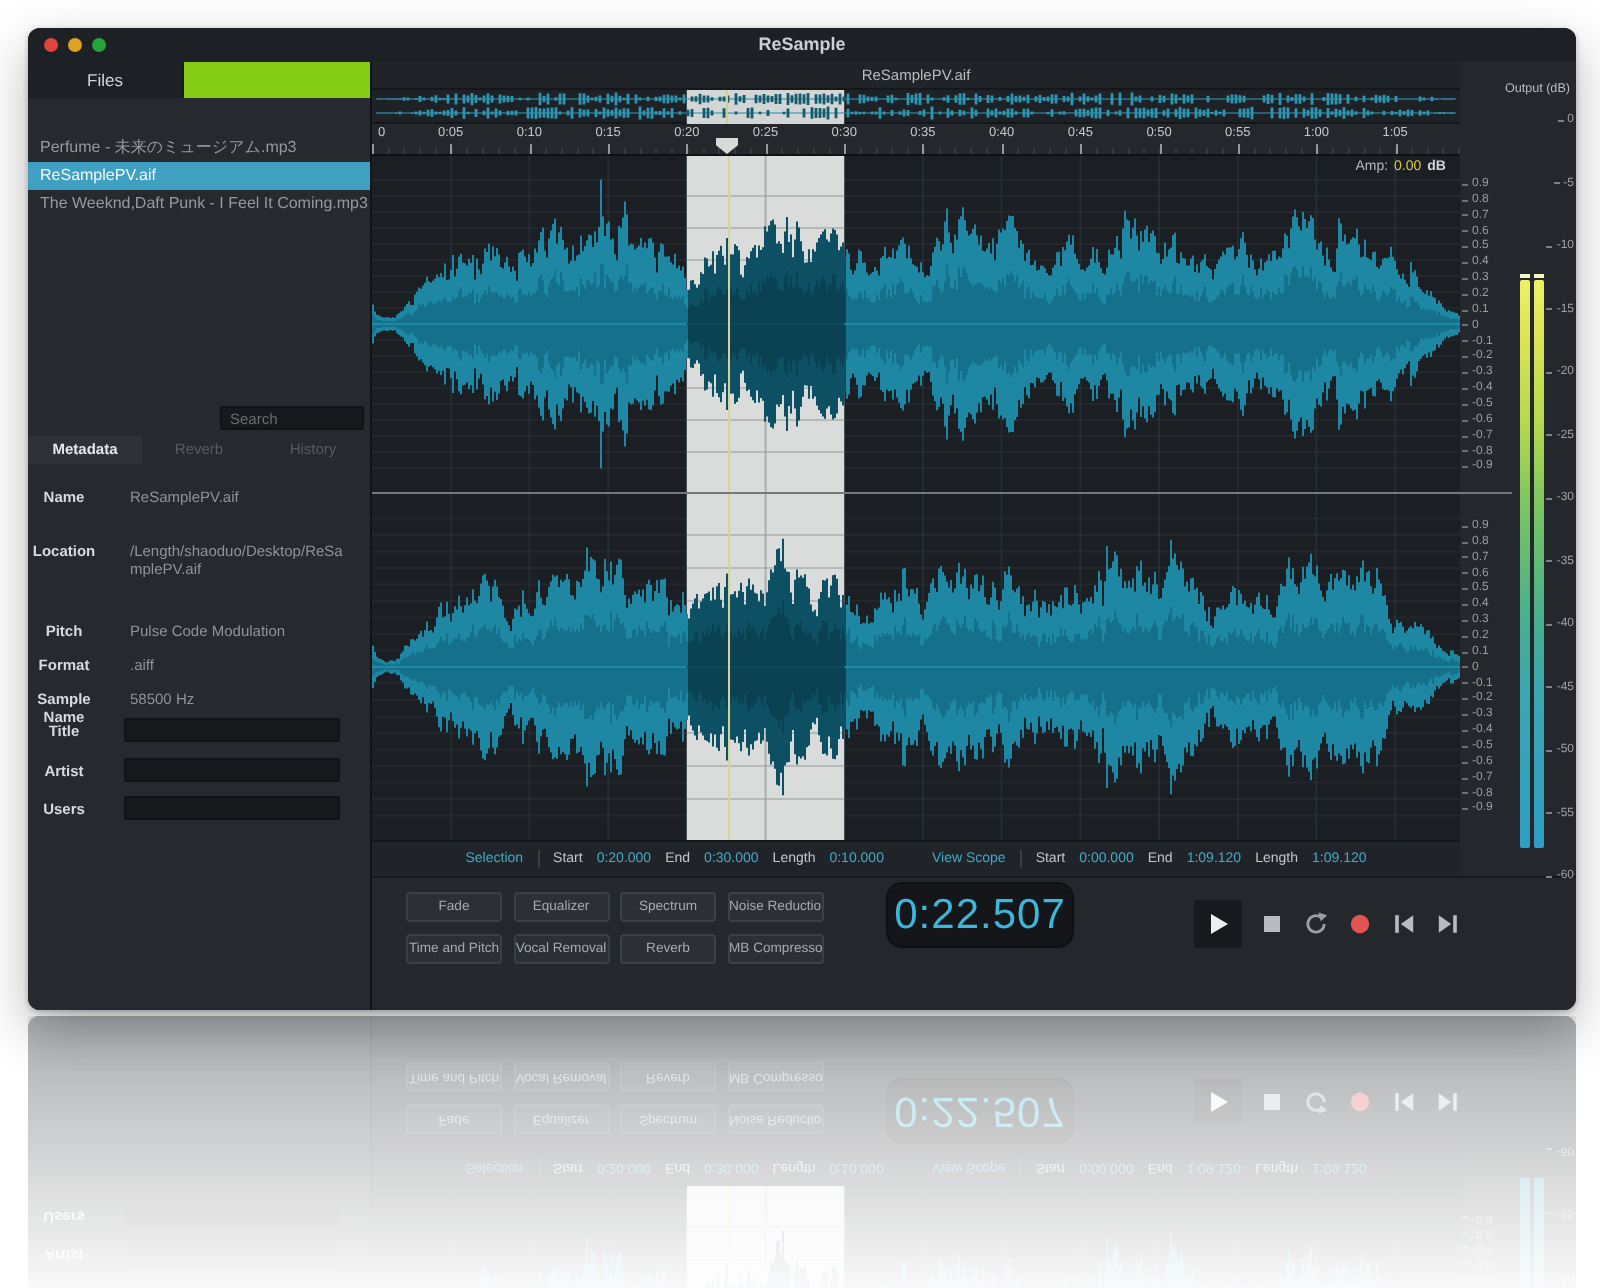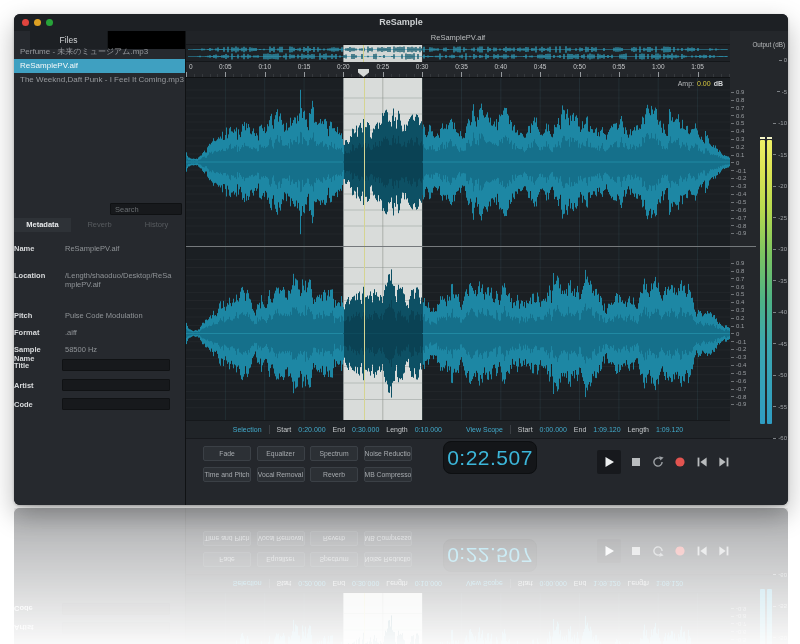--- a/index.html
+++ b/index.html
@@ -15,37 +15,37 @@
   .titlebar { position:absolute; left:0; top:0; right:0; height:28px; background:#1d2024;
     border-bottom:1px solid #131518; }
   .lights { position:absolute; left:8px; top:5px; display:flex; gap:5px; }
   .light { width:7px; height:7px; border-radius:50%; }
   .l-close{ background:#e0443e; } .l-min{ background:#dea123; } .l-zoom{ background:#27a339; }
   .win-title { position:absolute; left:0; right:0; top:3px; text-align:center;
     font-size:9px; font-weight:bold; color:#cdd0d2; }
   
   .sidebar { position:absolute; left:0; top:17px; width:172px; bottom:0;
     background:#26292e; border-right:1px solid #101214; }
-  .files-tabbar { position:absolute; left:16px; top:0; right:0; height:18px; background:#000000; }
+  .files-tabbar { position:absolute; left:0; top:0; right:0; height:18px; background:#84cc16; }
   .files-tab { position:absolute; left:0; top:0; width:78px; height:18px; background:#1d2024;
     color:#d2d4d6; font-size:8.5px; text-align:center; line-height:18px; border-right:1px solid #15181b;}
-  .filelist { position:absolute; left:0; top:14px; right:0; }
+  .filelist { position:absolute; left:0; top:36px; right:0; }
   .filerow { height:14px; line-height:14px; font-size:8px; color:#96999d;
     padding-left:6px; white-space:nowrap; overflow:hidden; }
   .filerow.sel { background:#3fa0c1; color:#f4f8f9; }
   .search { position:absolute; left:96px; top:172px; width:72px; height:12px;
     background:#17191c; border:1px solid #0f1113; color:#caccce; font-size:7.5px;
     padding-left:4px; border-radius:1px; }
   .search::placeholder { color:#696d71; }
   .meta-tabs { position:absolute; left:0; top:187px; right:0; height:14px; display:flex; }
   .meta-tab { flex:1; font-size:7.5px; text-align:center; line-height:14px; color:#585c60; }
   .meta-tab.active { color:#e6e8ea; font-weight:bold; background:#2e3237; }
   .meta-fields { position:absolute; left:0; top:201px; right:0; bottom:0; }
   .mrow { position:absolute; left:0; right:6px; }
-  .mlabel { position:absolute; left:0; width:36px; text-align:left; font-size:7.5px;
+  .mlabel { position:absolute; left:0; width:36px; text-align:center; font-size:7.5px;
     font-weight:bold; color:#d8dadc; }
   .mvalue { position:absolute; left:51px; width:108px; font-size:7.5px; color:#8f9397;
     word-break:break-all; line-height:9px; }
   .minput { position:absolute; left:48px; width:108px; height:12px; background:#17191c;
     border:1px solid #101214; border-radius:1px; color:#caccce; font-size:7.5px; padding-left:3px;}
   
   .doctitle { position:absolute; left:172px; top:17px; width:544px; height:14px;
     background:#202327; color:#b9bcbe; font-size:7.5px; text-align:center; line-height:14px;
     border-bottom:1px solid #15181b; }
   .overview { position:absolute; left:172px; top:31px; width:544px; height:17px;
@@ -155,21 +155,21 @@
         </div>
         <div class="mrow" style="top: 127px;">
           <div class="mlabel" style="top: 2px;">Title</div>
           <input class="minput" style="">
         </div>
         <div class="mrow" style="top: 147px;">
           <div class="mlabel" style="top: 2px;">Artist</div>
           <input class="minput" style="">
         </div>
         <div class="mrow" style="top: 166px;">
-          <div class="mlabel" style="top: 2px;">Code</div>
+          <div class="mlabel" style="top: 2px;">Users</div>
           <input class="minput" style="">
         </div>
       </div>
   </div>
 
   <div class="doctitle">ReSamplePV.aif</div>
 
   <div class="overview">
     <svg id="ovSvg" width="544" height="17">
         <rect x="157.4" y="0" width="78.7" height="17" fill="#d3d6d4"></rect>

